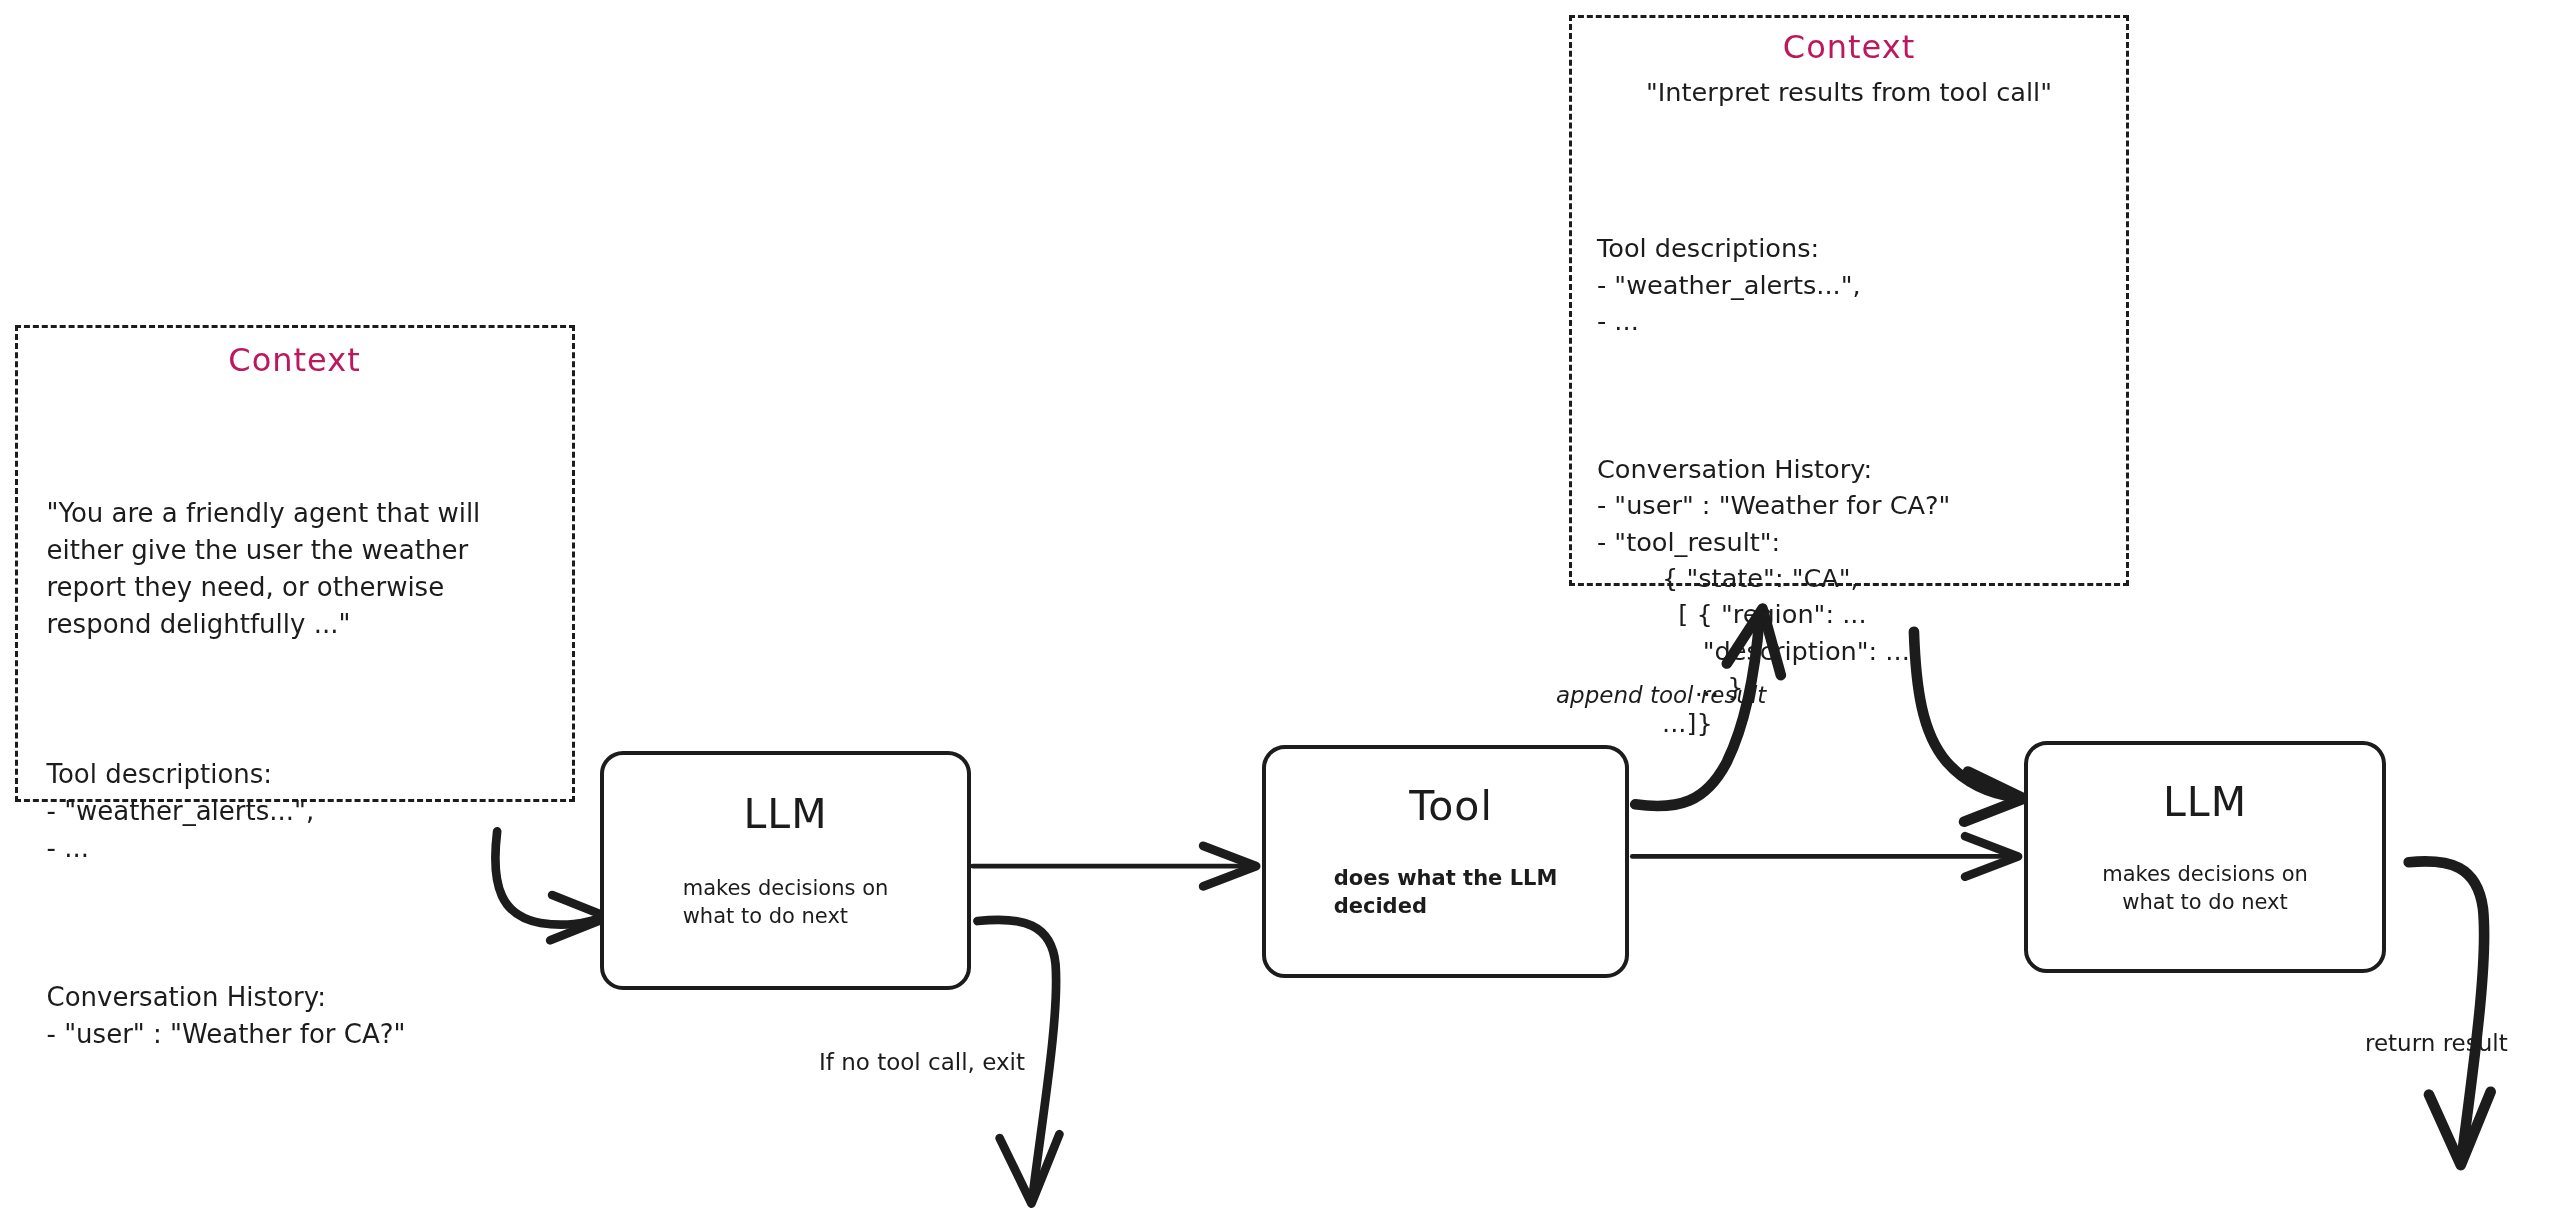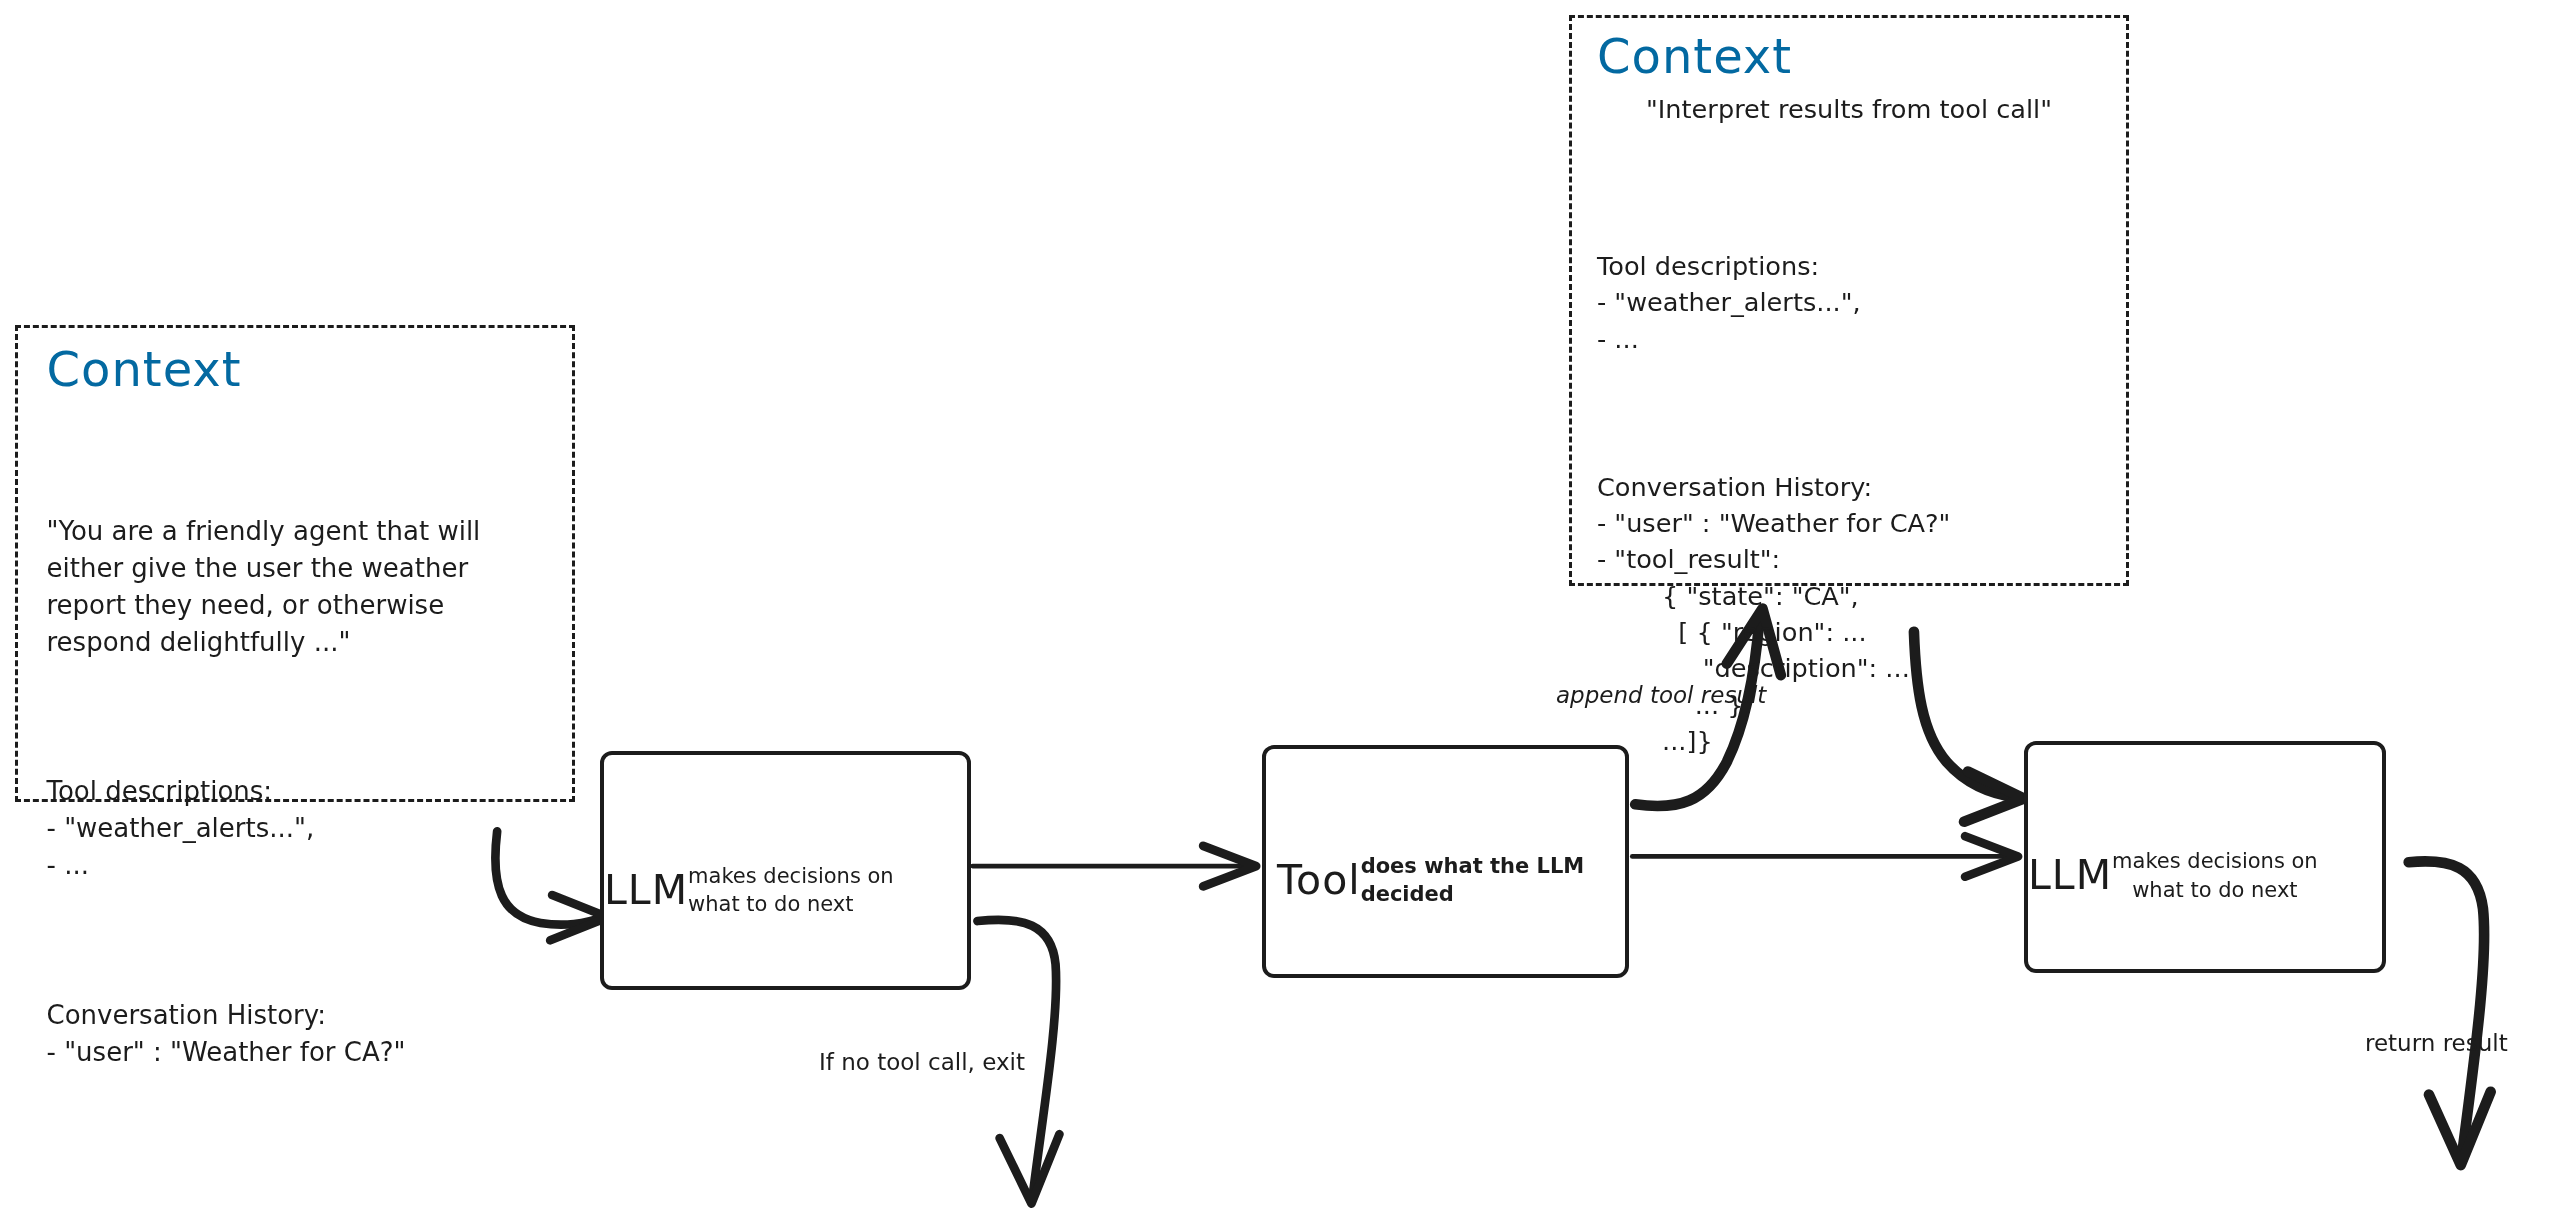--- a/index.html
+++ b/index.html
@@ -20,22 +20,23 @@
   }
 
   
   .context-box {
     position: absolute;
     border: 3.9px dashed #1c1c1c;
     box-sizing: border-box;
     background: #ffffff;
   }
   .context-title {
-    font-size: 48px;
-    color: #0369a1;
+    text-align: center;
+    font-size: 32px;
+    color: #be185d;
     letter-spacing: 1px;
     line-height: 1.1;
   }
   .context-body {
     font-size: 25.6px;
     color: #1c1c1c;
     line-height: 1.42;
     white-space: pre-wrap;
   }
   .context-para { margin: 18px 0 21px 0; white-space: pre-wrap; }
@@ -65,23 +66,24 @@
     margin: 0 0 33px 0;
     color: #1c1c1c;
   }
   #context-right .context-body { font-size: 25.6px; }
 
   
   .node {
     position: absolute;
     box-sizing: border-box;
     border: 4.8px solid #1c1c1c;
-    border-radius: 12px;
+    border-radius: 23px;
     background: #ffffff;
     display: flex;
+    flex-direction: column;
     align-items: center;
     justify-content: flex-start;
   }
   .node-title {
     font-size: 41px;
     color: #1c1c1c;
     letter-spacing: 1px;
     line-height: 1;
   }
   .node-sub {

